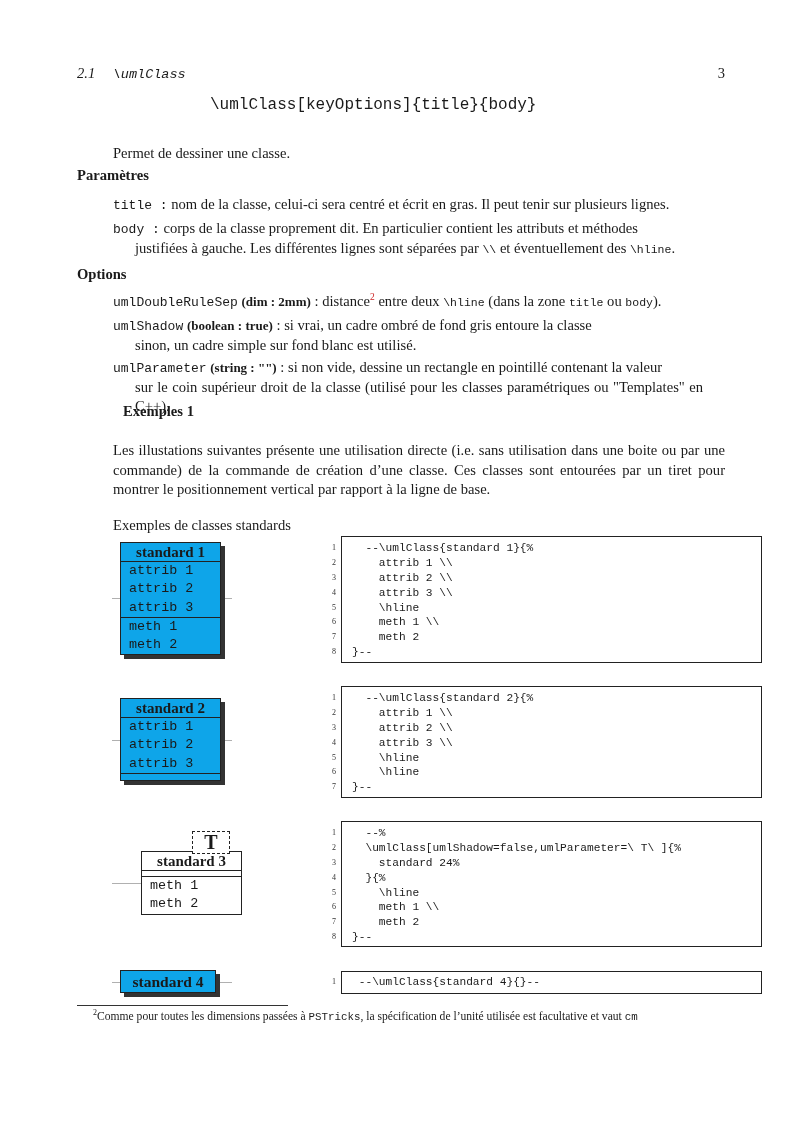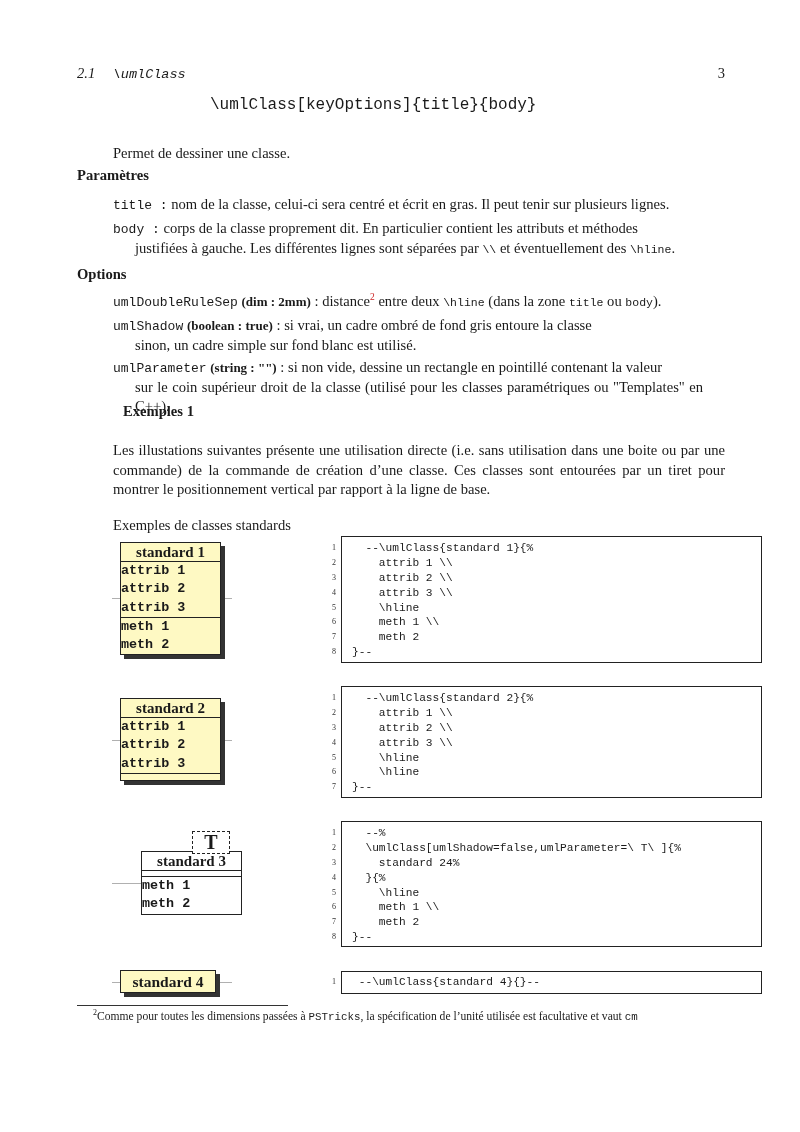--- a/index.html
+++ b/index.html
@@ -38,31 +38,31 @@
   .opt-type { font-family: "Liberation Serif", serif; font-weight: bold; font-size: 13px; }
   .small-mono { font-family: "Liberation Mono", monospace; font-size: 11.5px; }
   .sup { color: #cc2222; font-size: 9.5px; vertical-align: super; line-height: 0; }
 
   .h-examples { left: 77px; top: 402px; margin-left: 46px; }
   .ex-para { left: 113px; top: 441px; width: 612px; text-align: justify; line-height: 19.6px; }
   .ex-caption { left: 113px; top: 516px; }
 
   
   .uml {
-    position: absolute; border: 1.3px solid #222; background: #fef9c3;
+    position: absolute; border: 1.3px solid #222; background: #0ea5e9;
     font-family: "Liberation Mono", monospace; font-size: 13.4px;
   }
   .uml.shadow { box-shadow: 4px 4px 0 #333; }
   .uml.plain { background: #ffffff; margin-left: 21px; }
   .uml .title {
     font-family: "Liberation Serif", serif; font-weight: bold; font-size: 15px;
     text-align: center; height: 19px; line-height: 19px;
     border-bottom: 1.3px solid #222;
   }
-  .uml .row { padding-left: 0; height: 18.3px; line-height: 18.3px; font-weight: bold; }
+  .uml .row { padding-left: 8px; height: 18.3px; line-height: 18.3px; }
   .uml .sect { border-bottom: 1.3px solid #222; }
   .uml .sect:last-child { border-bottom: none; }
   .uml .empty { height: 6px; }
   .baseline {
     position: absolute; height: 1px; background: #b0b0b0;
   }
   .param-box {
     position: absolute; border: 1.6px dashed #222; background: #ffffff;
     font-family: "Liberation Serif", serif; font-weight: bold; font-size: 20px;
     text-align: center; line-height: 20px;

